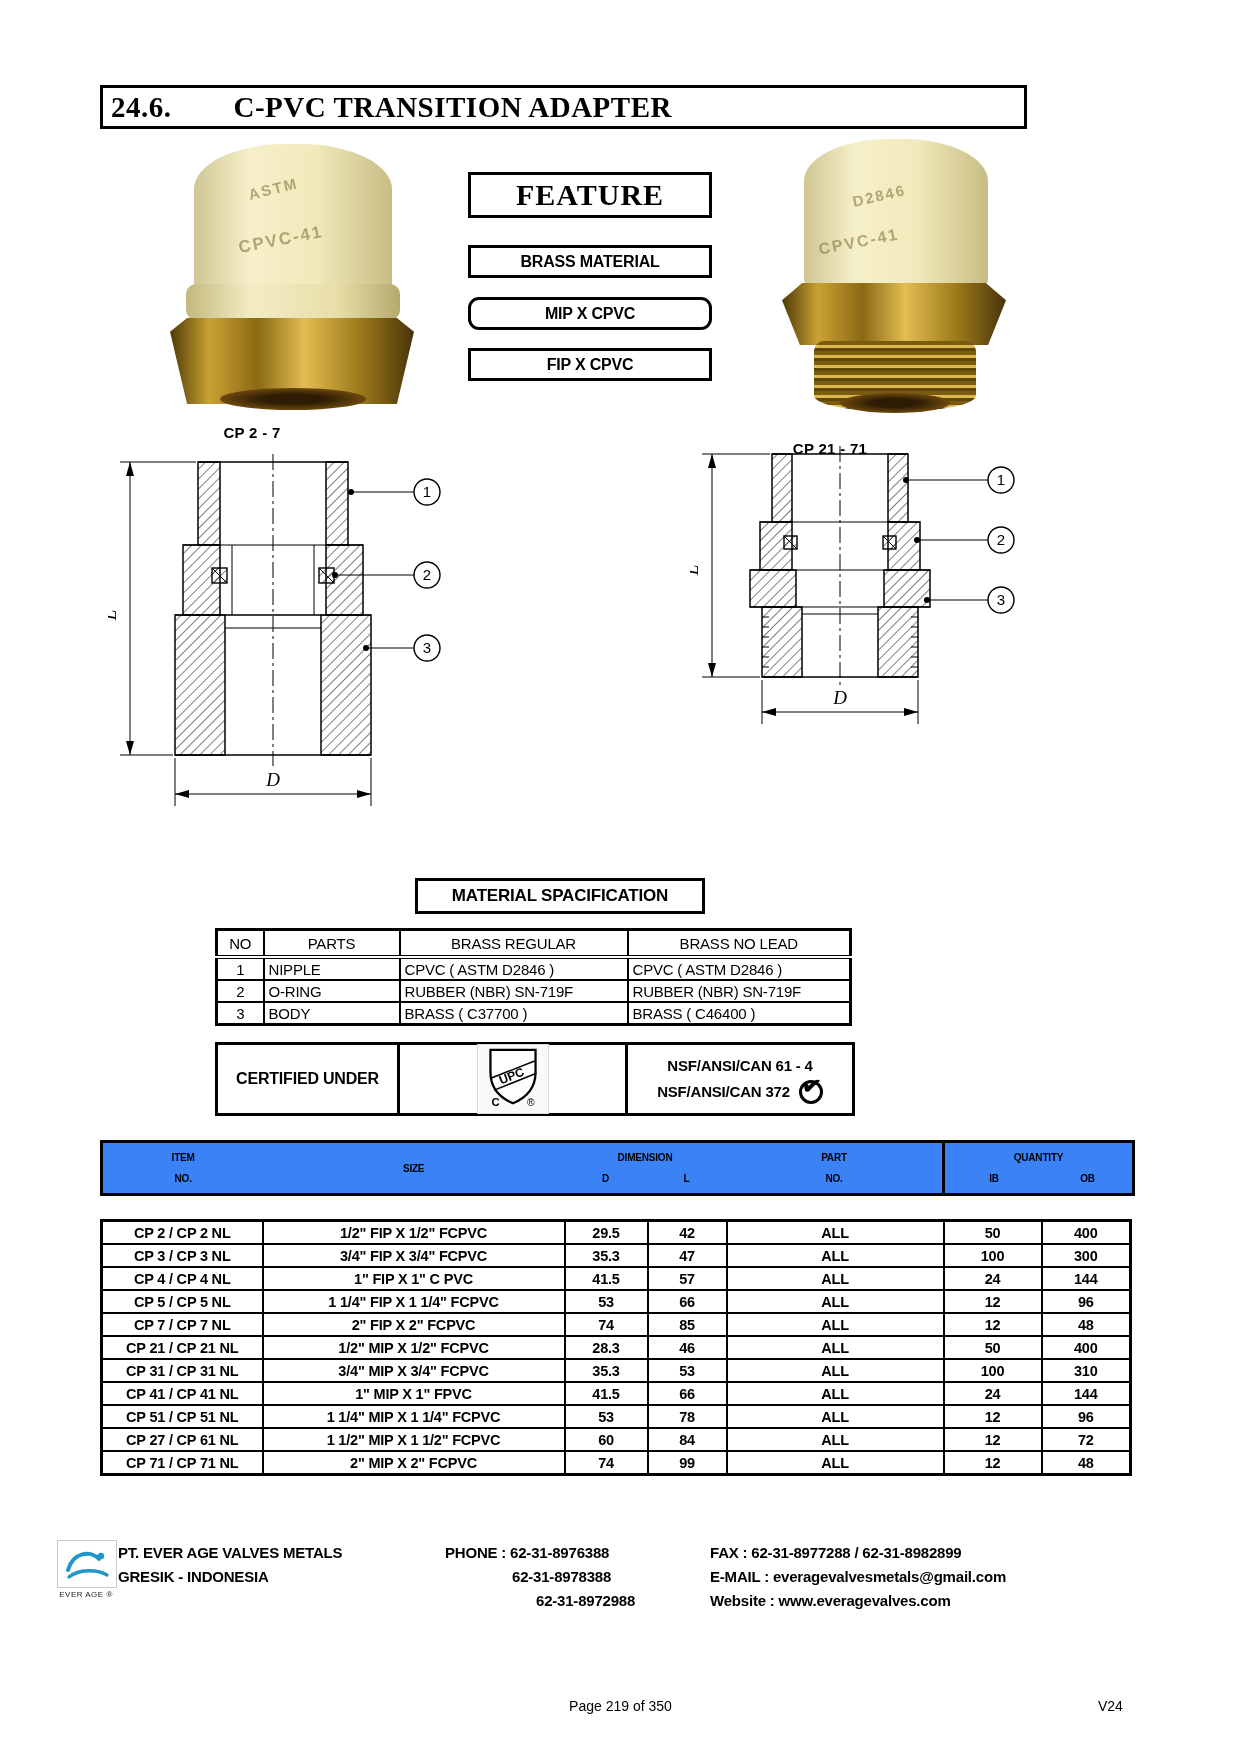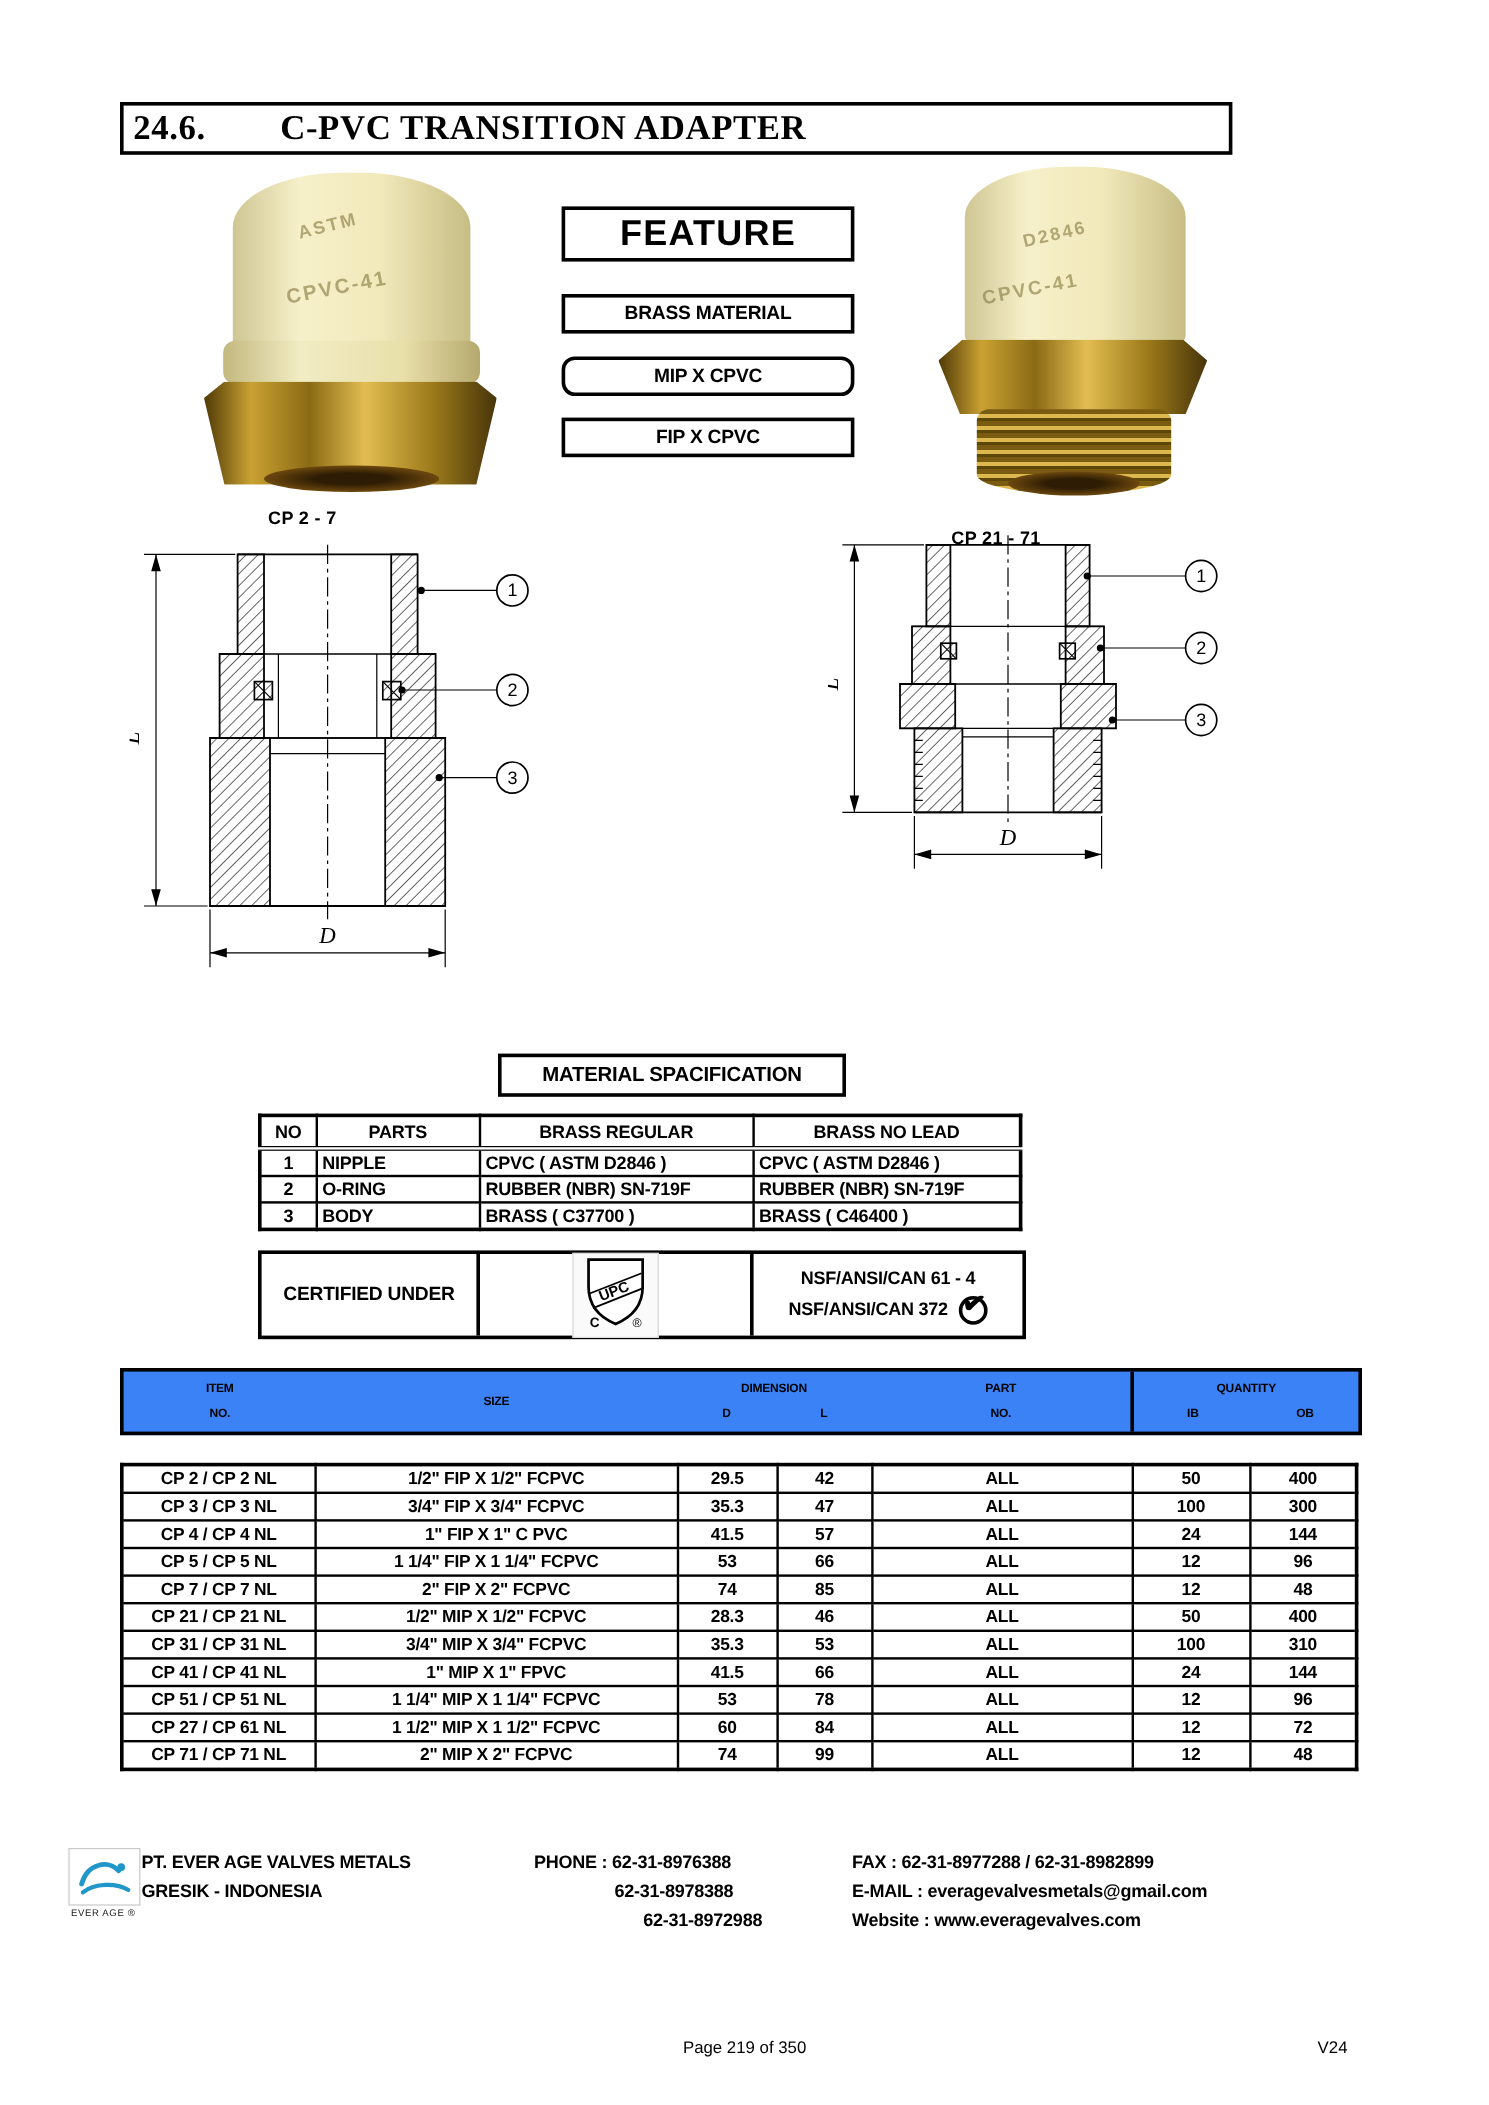--- a/index.html
+++ b/index.html
@@ -10,21 +10,21 @@
 
   
   .title-box{left:100px;top:85px;width:921px;height:38px;border:3px solid #000;
              display:flex;align-items:center;font-family:"Liberation Serif",serif;
              font-weight:700;font-size:29px;letter-spacing:.5px;background:#fff;}
   .title-num{margin-left:8px;}
   .title-text{margin-left:62px;}
 
   
   .feature-box{left:468px;width:238px;border:3px solid #000;background:#fff;}
-  .feature-hdr{top:172px;height:40px;font-family:Liberation Sans, sans-serif;
+  .feature-hdr{top:172px;height:40px;font-family:Liberation Serif, serif;
                font-weight:700;font-size:30px;letter-spacing:1px;}
   .feature-item{height:27px;font-size:16px;font-weight:700;letter-spacing:-.2px;}
 
   
   .photo{overflow:visible;}
   .cpvc-top{position:absolute;background:linear-gradient(90deg,#cfc693 0%,#f6f0ca 28%,#f1e9ba 62%,#c7bd84 100%);
             border-radius:46% 46% 10% 10% / 28% 28% 6% 6%;}
   .cpvc-collar{position:absolute;background:linear-gradient(90deg,#c3b87e,#f2ecc4 30%,#e8dfa9 70%,#b5a96d);
                border-radius:10px;}
   .brass-hex{position:absolute;background:linear-gradient(90deg,#4f3a06 0%,#caa132 16%,#8a6a14 36%,#e3bd52 55%,#9c7a1a 78%,#47340a 100%);}
@@ -35,21 +35,21 @@
   .dark-mouth{position:absolute;background:radial-gradient(ellipse at center,#2e1d04 30%,#7b5210 80%,#9a7218);border-radius:50%;}
   .emboss{position:absolute;color:rgba(140,128,70,.65);font-weight:700;letter-spacing:2px;}
   .photo-label{font-size:15px;font-weight:700;letter-spacing:.3px;}
 
   
   .mat-hdr{left:415px;top:878px;width:284px;height:30px;border:3px solid #000;
            font-size:17px;font-weight:700;letter-spacing:-.2px;}
   table.mat{left:215px;top:928px;border-collapse:collapse;table-layout:fixed;
             border:3px solid #000;width:634px;background:#fff;}
   table.mat th,table.mat td{border:2px solid #000;font-size:15px;letter-spacing:-.2px;
-            font-weight:700;padding:0 4px;white-space:nowrap;overflow:hidden;}
+            font-weight:400;padding:0 4px;white-space:nowrap;overflow:hidden;}
   table.mat th{height:24px;border-bottom:4px double #000;}
   table.mat td{height:20px;}
   .td-c{text-align:center;}
 
   
   .cert{left:215px;top:1042px;width:634px;height:68px;border:3px solid #000;display:flex;background:#fff;}
   .cert-c1{width:179px;border-right:3px solid #000;font-size:16px;font-weight:700;letter-spacing:-.2px;}
   .cert-c2{width:225px;border-right:3px solid #000;}
   .cert-c3{flex:1;flex-direction:column;font-size:15px;font-weight:700;letter-spacing:-.2px;}
   .cert-line{line-height:26px;display:flex;align-items:center;}

